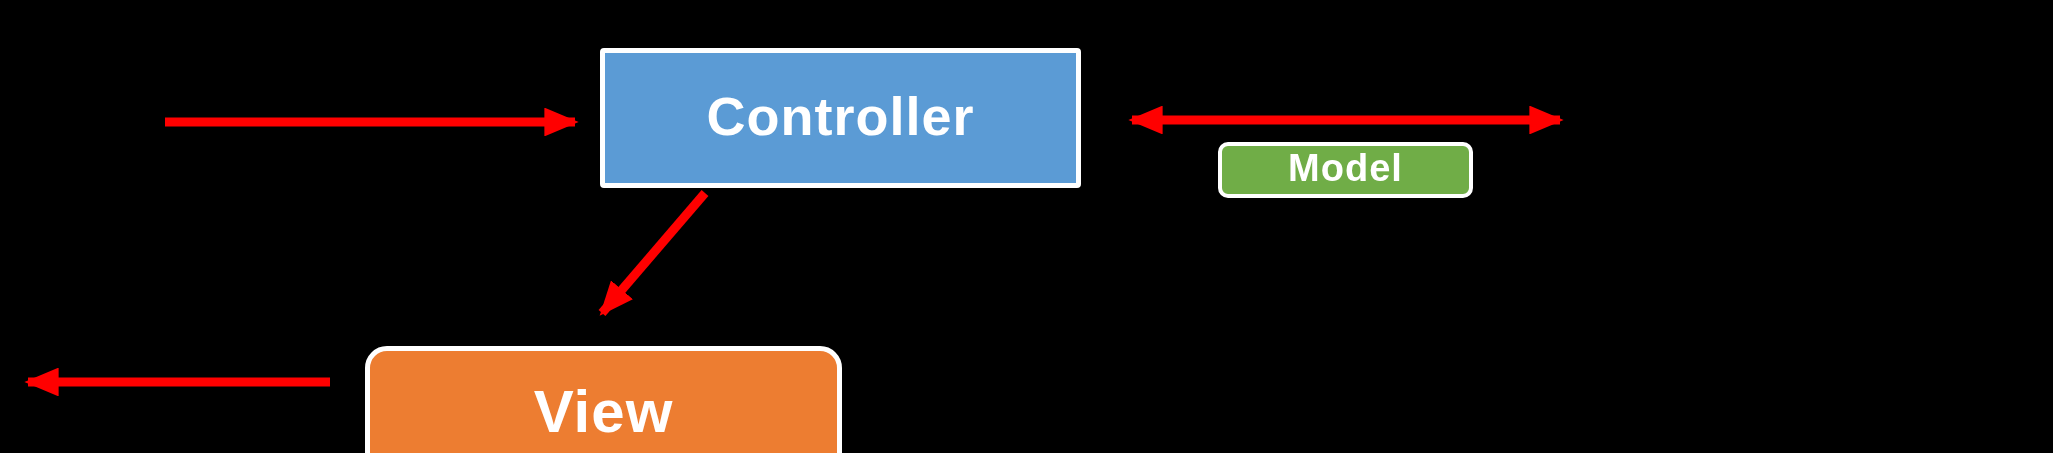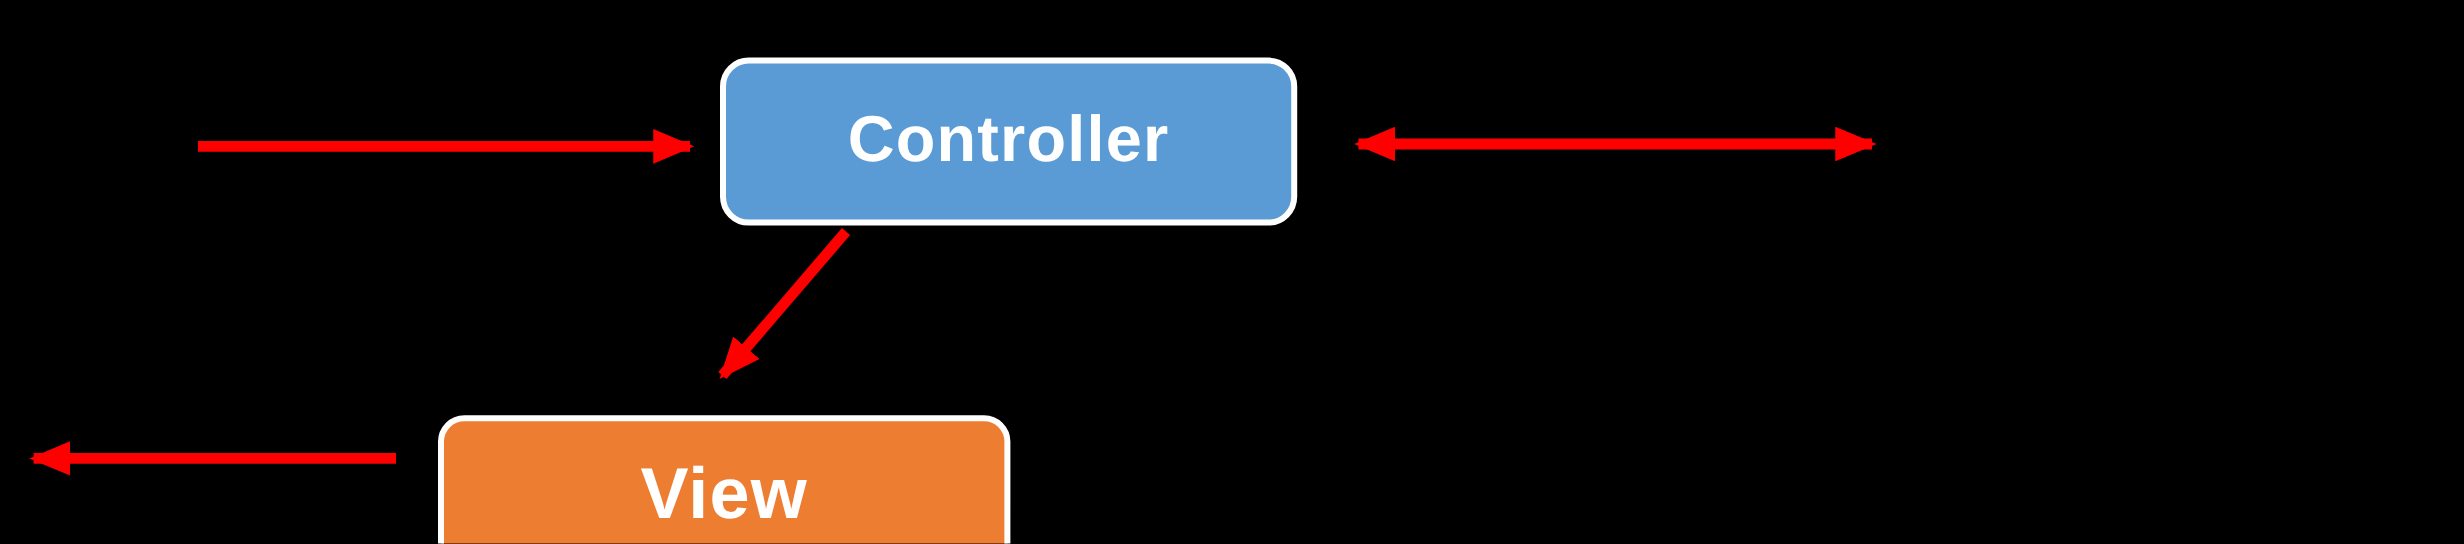--- a/index.html
+++ b/index.html
@@ -34,21 +34,21 @@
     border: 5px solid #ffffff;
     color: #ffffff;
     font-weight: bold;
     letter-spacing: 1px;
   }
   .node-controller {
     left: 600px;
     top: 48px;
     width: 481px;
     height: 140px;
-    border-radius: 24px;
+    border-radius: 4px;
     background: var(--controller-color, #5B9BD5);
     font-size: 54px;
   }
   .node-model {
     left: 1218px;
     top: 142px;
     width: 255px;
     height: 56px;
     border-radius: 10px;
     border-width: 4px;
@@ -84,18 +84,21 @@
       <line x1="165" y1="122" x2="575" y2="122" stroke="#FF0000" stroke-width="9" marker-end="url(#arrow-head)"></line>
       <line x1="1132" y1="120" x2="1560" y2="120" stroke="#FF0000" stroke-width="9" marker-end="url(#arrow-head)" marker-start="url(#arrow-head)"></line>
       <line x1="705" y1="193" x2="602" y2="313" stroke="#FF0000" stroke-width="9" marker-end="url(#arrow-head)"></line>
       <line x1="330" y1="382" x2="28" y2="382" stroke="#FF0000" stroke-width="9" marker-end="url(#arrow-head)"></line>
     </svg>
 
   <div class="node node-controller">
     <span class="node-label">Controller</span>
   </div>
 
+  <div class="node node-model">
+    <span class="node-label">Model</span>
+  </div>
 
   <div class="node node-view">
     <span class="node-label">View</span>
   </div>
 
 </div>
 
 </body></html>

